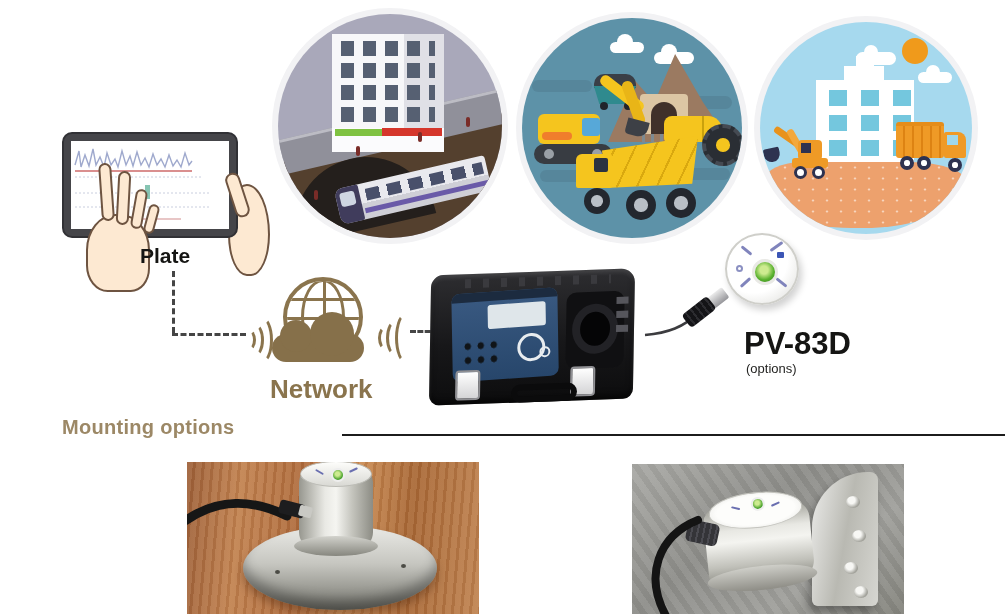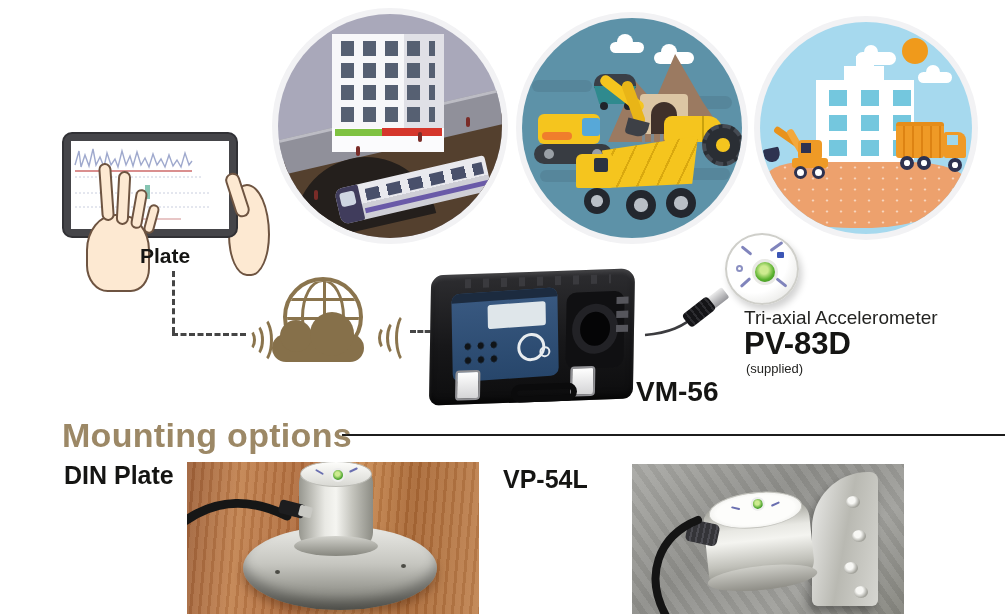--- a/index.html
+++ b/index.html
@@ -167,21 +167,21 @@
   .mk2{left:42px;top:10px;transform:rotate(-35deg);width:15px;}
   .mk3{left:48px;top:46px;transform:rotate(38deg);}
   .mk4{left:12px;top:46px;transform:rotate(-42deg);}
   .mkb{left:50px;top:17px;width:7px;height:6px;background:#3b55b5;opacity:1;border-radius:1px;}
   .mko{left:9px;top:30px;width:7px;height:7px;border:2px solid #8b90c2;border-radius:50%;box-sizing:border-box;}
   .accel-type{left:744px;top:307px;font-size:19px;font-weight:normal;color:#242422;}
   .accel-model{left:744px;top:326px;font-size:31px;}
   .accel-note{left:746px;top:361px;font-size:13px;font-weight:normal;color:#242422;}
 
   
-  .mount-head{left:62px;top:416px;font-size:34px;color:#9c8866;letter-spacing:.3px;}
+  .mount-head{left:62px;top:416px;font-size:20px;color:#9c8866;letter-spacing:.3px;}
   .rule{position:absolute;left:342px;top:434px;width:663px;border-top:2px solid #1c1c1c;}
   .din-lbl{left:64px;top:461px;font-size:25px;line-height:29px;}
   .l-lbl{left:503px;top:465px;font-size:25px;line-height:29px;}
   .photo{position:absolute;overflow:hidden;}
   .photo *{position:absolute;}
   .din-photo{left:187px;top:462px;width:292px;height:152px;
     background:linear-gradient(95deg,#9e6038 0%,#c2824f 18%,#b06c3c 38%,#cf9057 55%,#a96835 75%,#c08350 100%);}
   .din-photo::after{content:"";position:absolute;inset:0;background:repeating-linear-gradient(95deg,rgba(255,255,255,.07) 0 6px,rgba(60,20,5,.08) 6px 9px);}
   .din-plate{left:56px;top:64px;width:194px;height:84px;border-radius:50%;z-index:2;
     background:linear-gradient(180deg,#eaeae6 0%,#c6c6c0 45%,#93938c 80%,#6f6f68);
@@ -370,65 +370,63 @@
     </span>
 
   <div class="globe">
     <i class="mer1"></i>
       <i class="merc"></i>
     <i class="par p1"></i>
       <i class="par p2"></i>
       <i class="par p3"></i>
   </div>
   <span class="cloud"></span>
+  <span class="lbl network-lbl">Network</span>
 
   <div class="case">
     <div class="case-body"></div>
     <span class="vents"></span>
     <div class="instr">
       <span class="instr-top"></span>
       <span class="instr-screen"></span>
       <span class="keypad"></span>
       <span class="dial"></span>
     </div>
     <div class="foam">
         <span class="coil"></span>
       </div>
     <span class="knob" style="top:28px;"></span>
       <span class="knob" style="top:42px;"></span>
       <span class="knob" style="top:56px;"></span>
     <span class="latch l"></span>
     <span class="latch r"></span>
     <span class="handle"></span>
   </div>
-  <span class="lbl vm56-lbl">VM-56</span>
 
   <svg class="cable-svg" style="left:640px;top:285px;" width="70" height="60">
     <path d="M5,50 C28,48 44,42 58,28" fill="none" stroke="#3c3c3f" stroke-width="2.5"></path>
   </svg>
   <span class="plug"></span>
   <span class="neck"></span>
   <div class="disc">
     <i class="mk mk1"></i>
       <i class="mk mk2"></i>
       <i class="mk mk3"></i>
       <i class="mk mk4"></i>
     <i class="mkb"></i>
     <i class="mko"></i>
     <i class="bubble"></i>
   </div>
-  <span class="lbl accel-type">Tri-axial Accelerometer</span>
   <span class="lbl accel-model">PV-83D</span>
-  <span class="lbl accel-note">(supplied)</span>
+  <span class="lbl accel-note">(options)</span>
 
   <span class="lbl mount-head">Mounting options</span>
   <span class="rule"></span>
 
   <div class="lbl din-lbl">
-    <div>DIN Plate</div>
   </div>
   <div class="photo din-photo">
     <svg style="left:0;top:18px;z-index:4;" width="160" height="80">
       <path d="M-6,44 C30,16 68,20 100,36" fill="none" stroke="#161616" stroke-width="9" stroke-linecap="round"></path>
     </svg>
     <span style="left:92px;top:40px;width:26px;height:14px;background:#1d1d1f;border-radius:4px;transform:rotate(14deg);z-index:4;"></span>
     <span style="left:112px;top:44px;width:13px;height:11px;background:#c9c9c4;border-radius:2px;transform:rotate(14deg);z-index:4;"></span>
     <div class="din-plate">
       <span class="hole" style="left:32px;top:44px;"></span>
       <span class="hole" style="left:158px;top:38px;"></span>
@@ -437,21 +435,20 @@
       <span class="din-foot"></span>
       <div class="din-cap">
         <span class="gdot" style="left:30px;top:6px;"></span>
         <span class="bm" style="left:14px;top:9px;transform:rotate(30deg);"></span>
         <span class="bm" style="left:48px;top:7px;transform:rotate(-25deg);"></span>
       </div>
     </div>
   </div>
 
   <div class="lbl l-lbl">
-    <div>VP-54L</div>
   </div>
   <div class="photo l-photo">
     <div class="bracket">
       <span class="screw" style="left:34px;top:24px;"></span>
       <span class="screw" style="left:40px;top:58px;"></span>
       <span class="screw" style="left:32px;top:90px;"></span>
       <span class="screw" style="left:42px;top:114px;"></span>
     </div>
     <svg style="left:0;top:0;z-index:3;" width="140" height="150">
       <path d="M34,152 C12,112 26,72 66,56" fill="none" stroke="#141414" stroke-width="8" stroke-linecap="round"></path>

